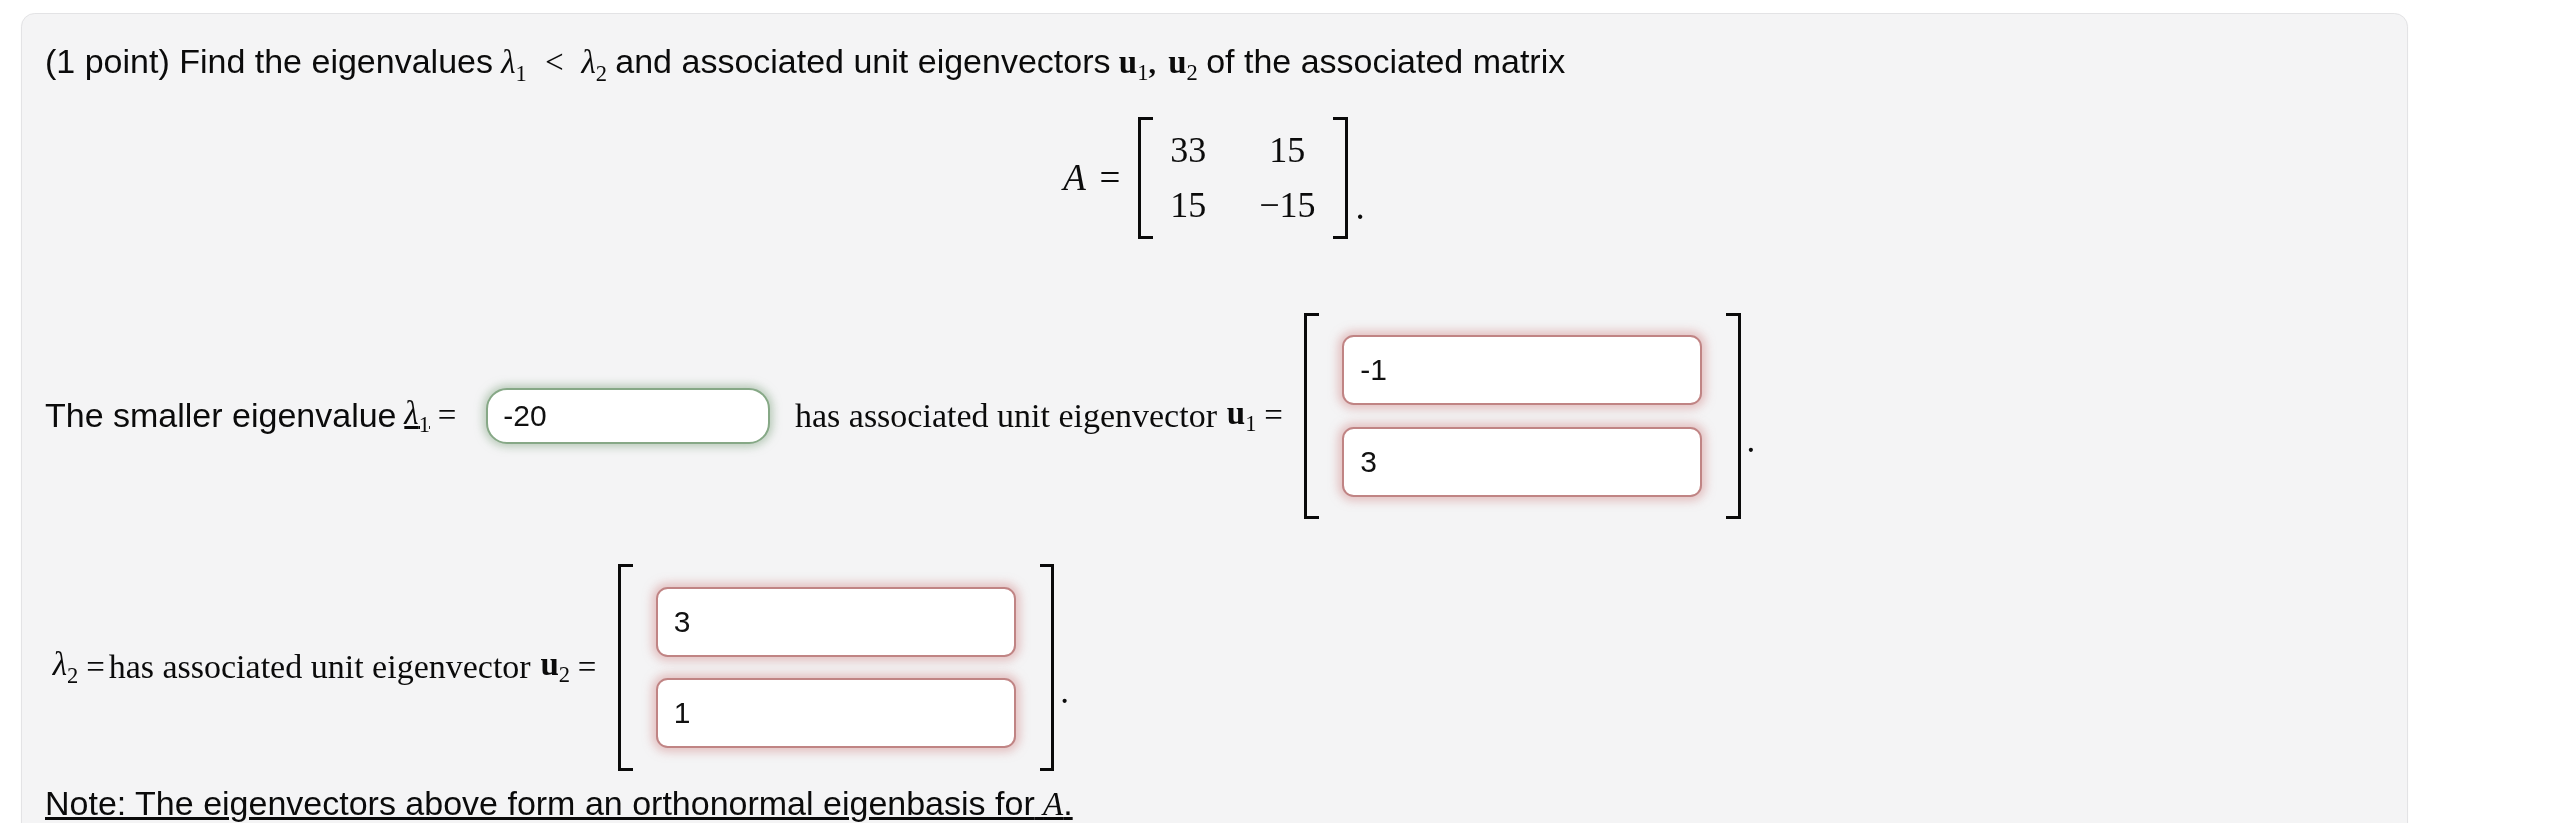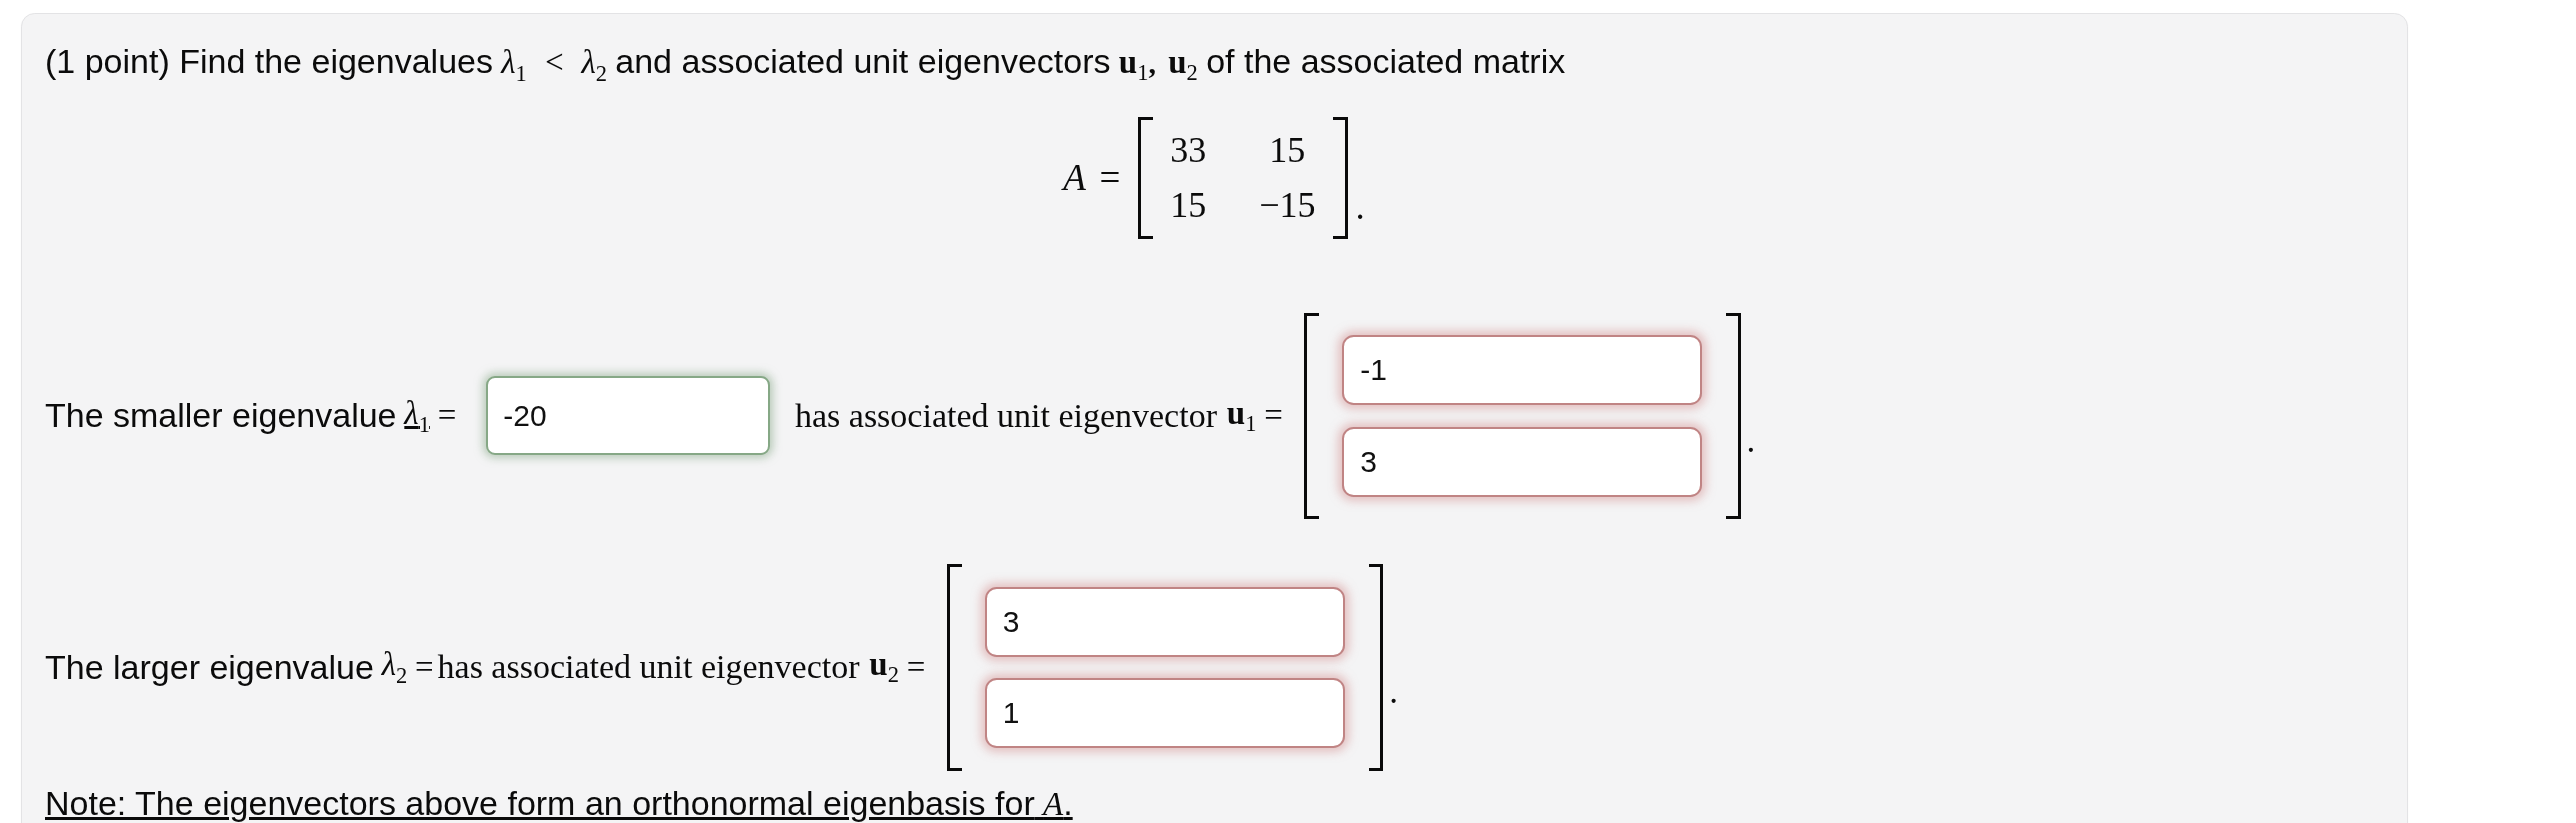--- a/index.html
+++ b/index.html
@@ -52,22 +52,22 @@
 
   
   .answer-row {
     display: flex; align-items: center;
     padding-left: 23.5px; font-size: 30px;
   }
   .row-smaller { margin-top: 74px; }
   .row-larger  { margin-top: 45px; }
 
   .ansbox {
-    height: 79px; width: 284px;
-    border-radius: 9px;
+    height: 56px; width: 284px;
+    border-radius: 21px;
     background: #ffffff;
     border: 2.9px solid #86a886;
     box-shadow: 0 0 8.8px 2.9px rgba(134,168,134,0.55);
     font-family: "Liberation Sans", sans-serif;
     font-size: 30px; color: #111;
     padding: 0 15.7px;
     outline: none;
   }
   .good { margin: 0 25.4px; }
   .bad {
@@ -133,21 +133,20 @@
         <span class="vcol">
           <input class="ansbox bad" value="-1" style="">
           <input class="ansbox bad" value="3" style="">
         </span>
         <span class="brk brk-r"></span>
       </span>
       <span class="row-period">.</span>
     </div>
 
     <div class="answer-row row-larger">
-      <span class="text-seg">The larger eigenvalue</span>
       <span class="math" style="margin-left:7.8px;"><span class="mi">λ</span><sub class="msub">2</sub></span>
       <span class="math eq">=</span>
       <span class="text-seg mid-text">has associated unit eigenvector</span>
       <span style="margin-left:3.9px;"><span class="vec">u</span><sub class="msub">2</sub></span>
       <span class="math eq">=</span>
       <span class="vector">
         <span class="brk brk-l"></span>
         <span class="vcol">
           <input class="ansbox bad" value="3" style="">
           <input class="ansbox bad" value="1" style="">

